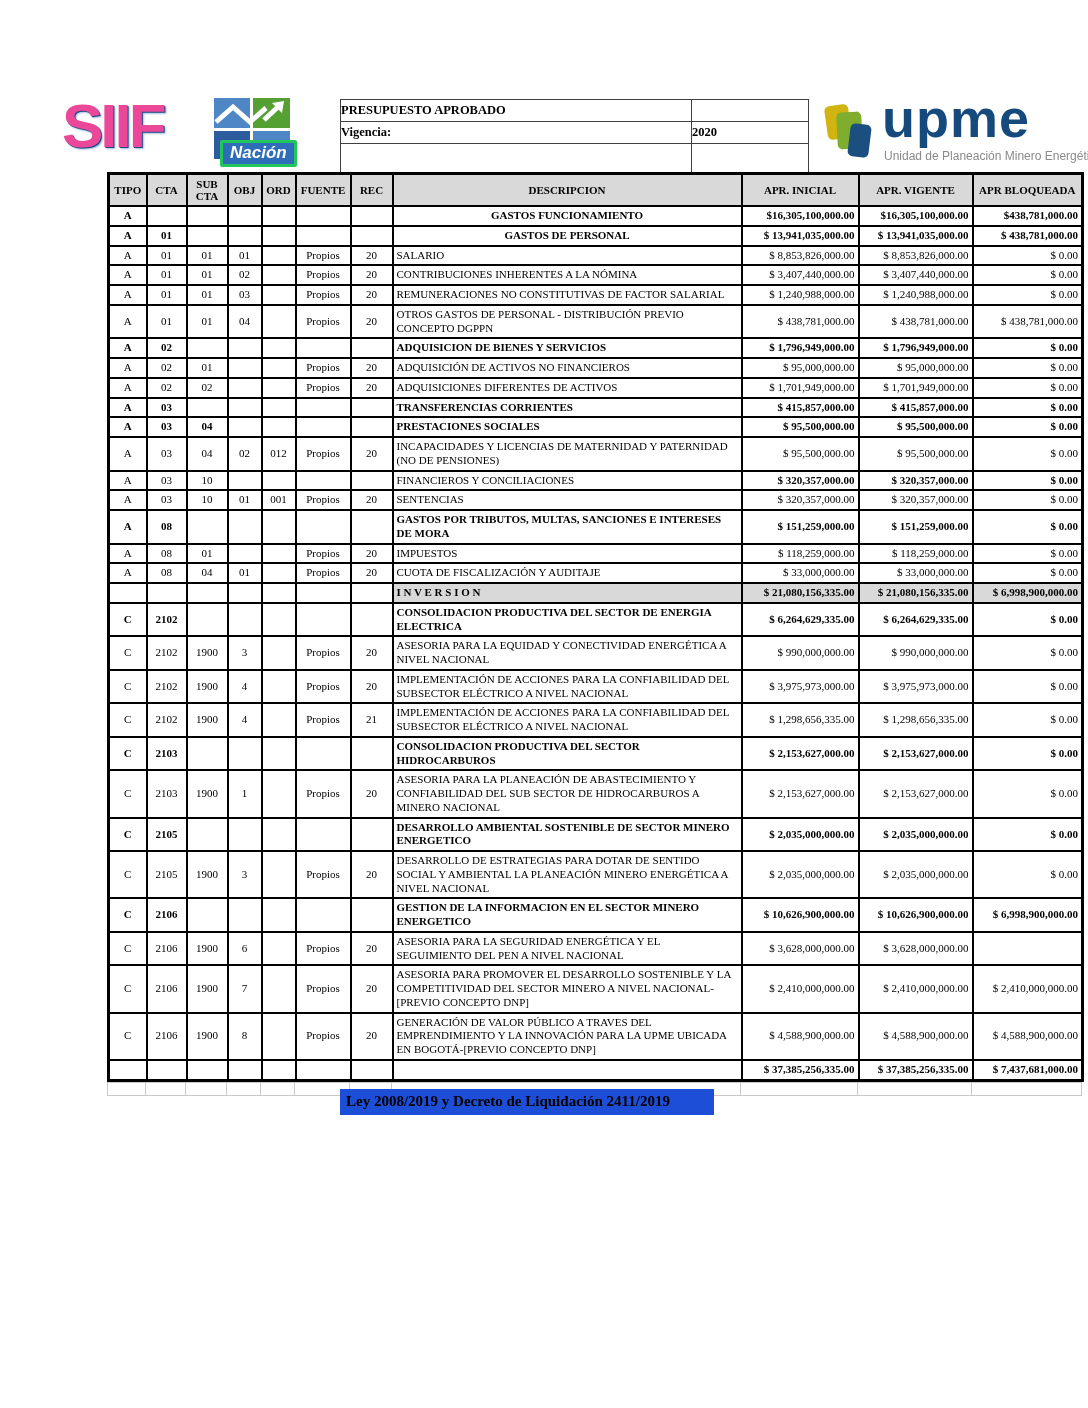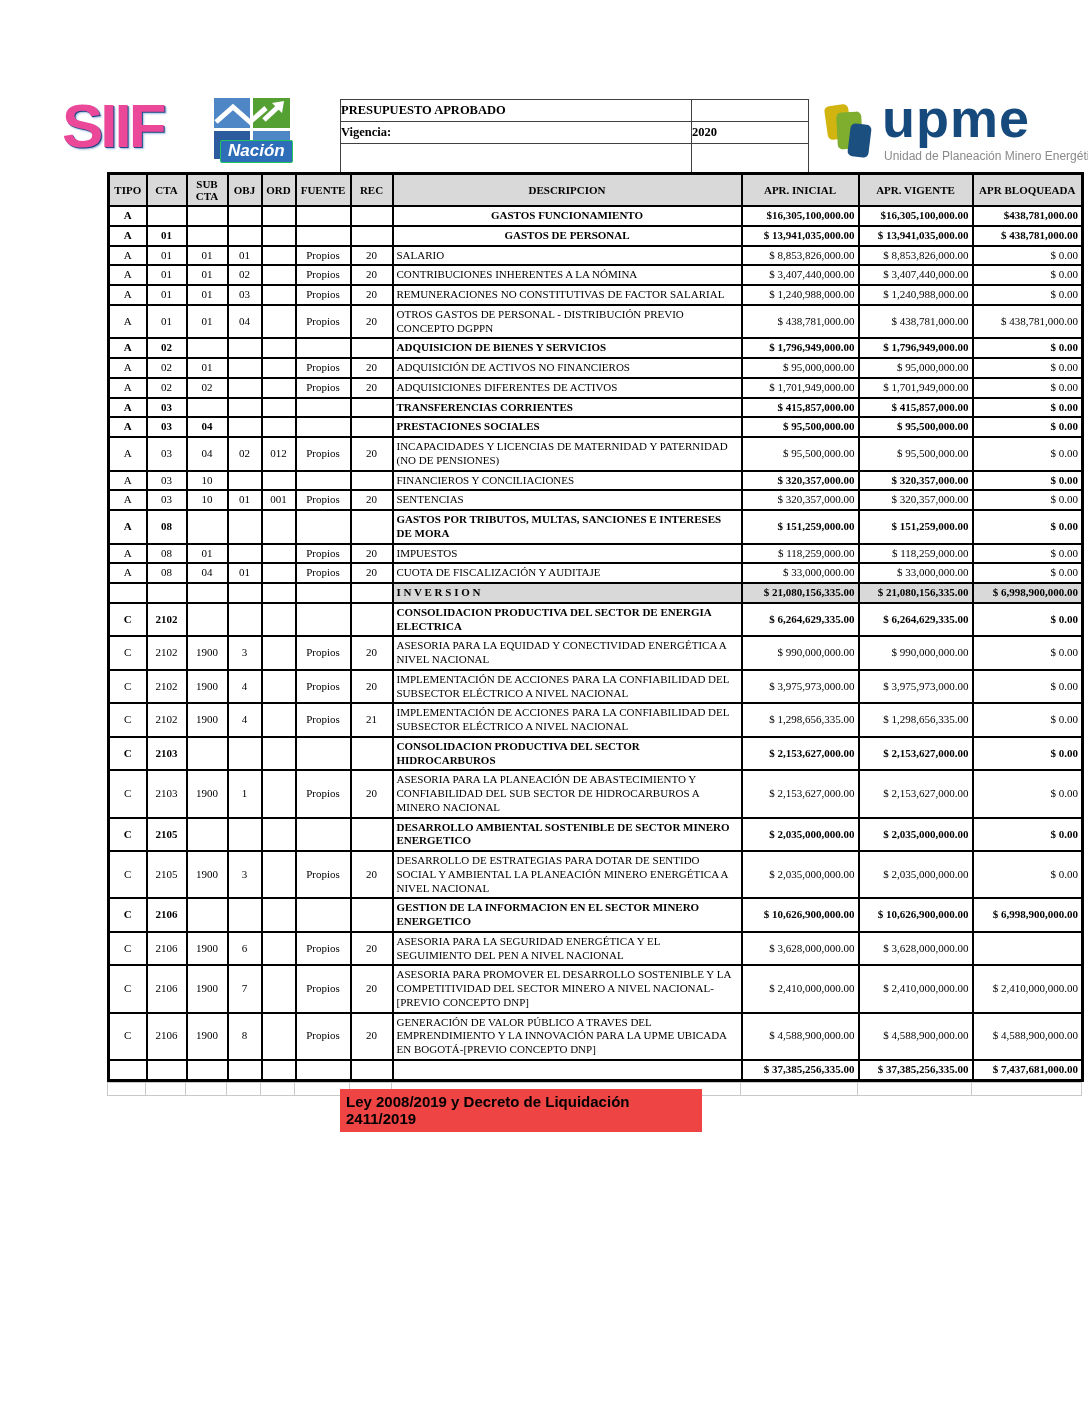--- a/index.html
+++ b/index.html
@@ -6,21 +6,21 @@
   body { width:1088px; height:1408px; position:relative; font-family:"Liberation Serif", serif; color:#000; }
 
   
   .siif-logo { position:absolute; left:62px; top:96px; width:232px; height:72px; }
   .siif-text { position:absolute; left:0; top:-6px; font-size:62px; font-weight:bold; letter-spacing:-3px;
                color:#ec4899; font-family:"Liberation Sans", sans-serif;
                text-shadow:1px 1px 0 #1e4a85, 2px 2px 2px #9db9dc; }
   .siif-graphic { position:absolute; left:152px; top:2px; width:76px; height:64px; display:block; }
   .siif-nacion { position:absolute; left:158px; top:44px; background:#2e6db8; color:#ffffff;
                  font-style:italic; font-weight:bold; font-size:17px; padding:0 7px 1px 7px;
-                 border:1px solid #22c55e; border-radius:2px; font-family:"Liberation Sans", sans-serif; }
+                 border:3px solid #22c55e; border-radius:2px; font-family:"Liberation Sans", sans-serif; }
 
   
   .head-box { position:absolute; left:340px; top:99px; border-collapse:collapse; table-layout:fixed; }
   .head-box td { border:1px solid #404040; font-size:12.5px; font-weight:bold; text-align:left; vertical-align:middle; padding:0; }
   .head-box .hb-left { width:350px; }
   .head-box .hb-right { width:116px; }
   .head-box tr { height:22px; }
   .head-box tr.hb-empty { height:29px; }
 
   
@@ -53,23 +53,23 @@
   tr.bold-amt td.money { font-weight:bold; }
   tr.center-desc td.col-desc { text-align:center; }
   tr.gray td.col-desc, tr.gray td.money { background:#d9d9d9; }
   tr.pad td { padding-top:6px; padding-bottom:6px; }
   tr.pad2 td { padding-top:9px; padding-bottom:9px; }
 
   
   table.spacer-table td { border:1px solid #c9c9c9; height:12px; padding:0; }
 
   
-  .footer-note { position:absolute; left:340px; top:1089px; width:356px; background:#ef4444;
-                 font-family:Liberation Sans, sans-serif; font-size:15px; font-weight:bold;
-                 padding:4px 0 5px 6px; color:#000; }
+  .footer-note { position:absolute; left:340px; top:1089px; width:356px; background:#1d4ed8;
+                 font-family:Liberation Serif, serif; font-size:15px; font-weight:bold;
+                 padding:4px 12px 5px 6px; color:#000; }
 </style>
 </head>
 <body>
 
 <div class="page">
 
   <div class="siif-logo">
     <span class="siif-text">SIIF</span>
     <span class="siif-graphic">
       <svg width="76" height="64" viewBox="0 0 76 64" xmlns="http://www.w3.org/2000/svg">

